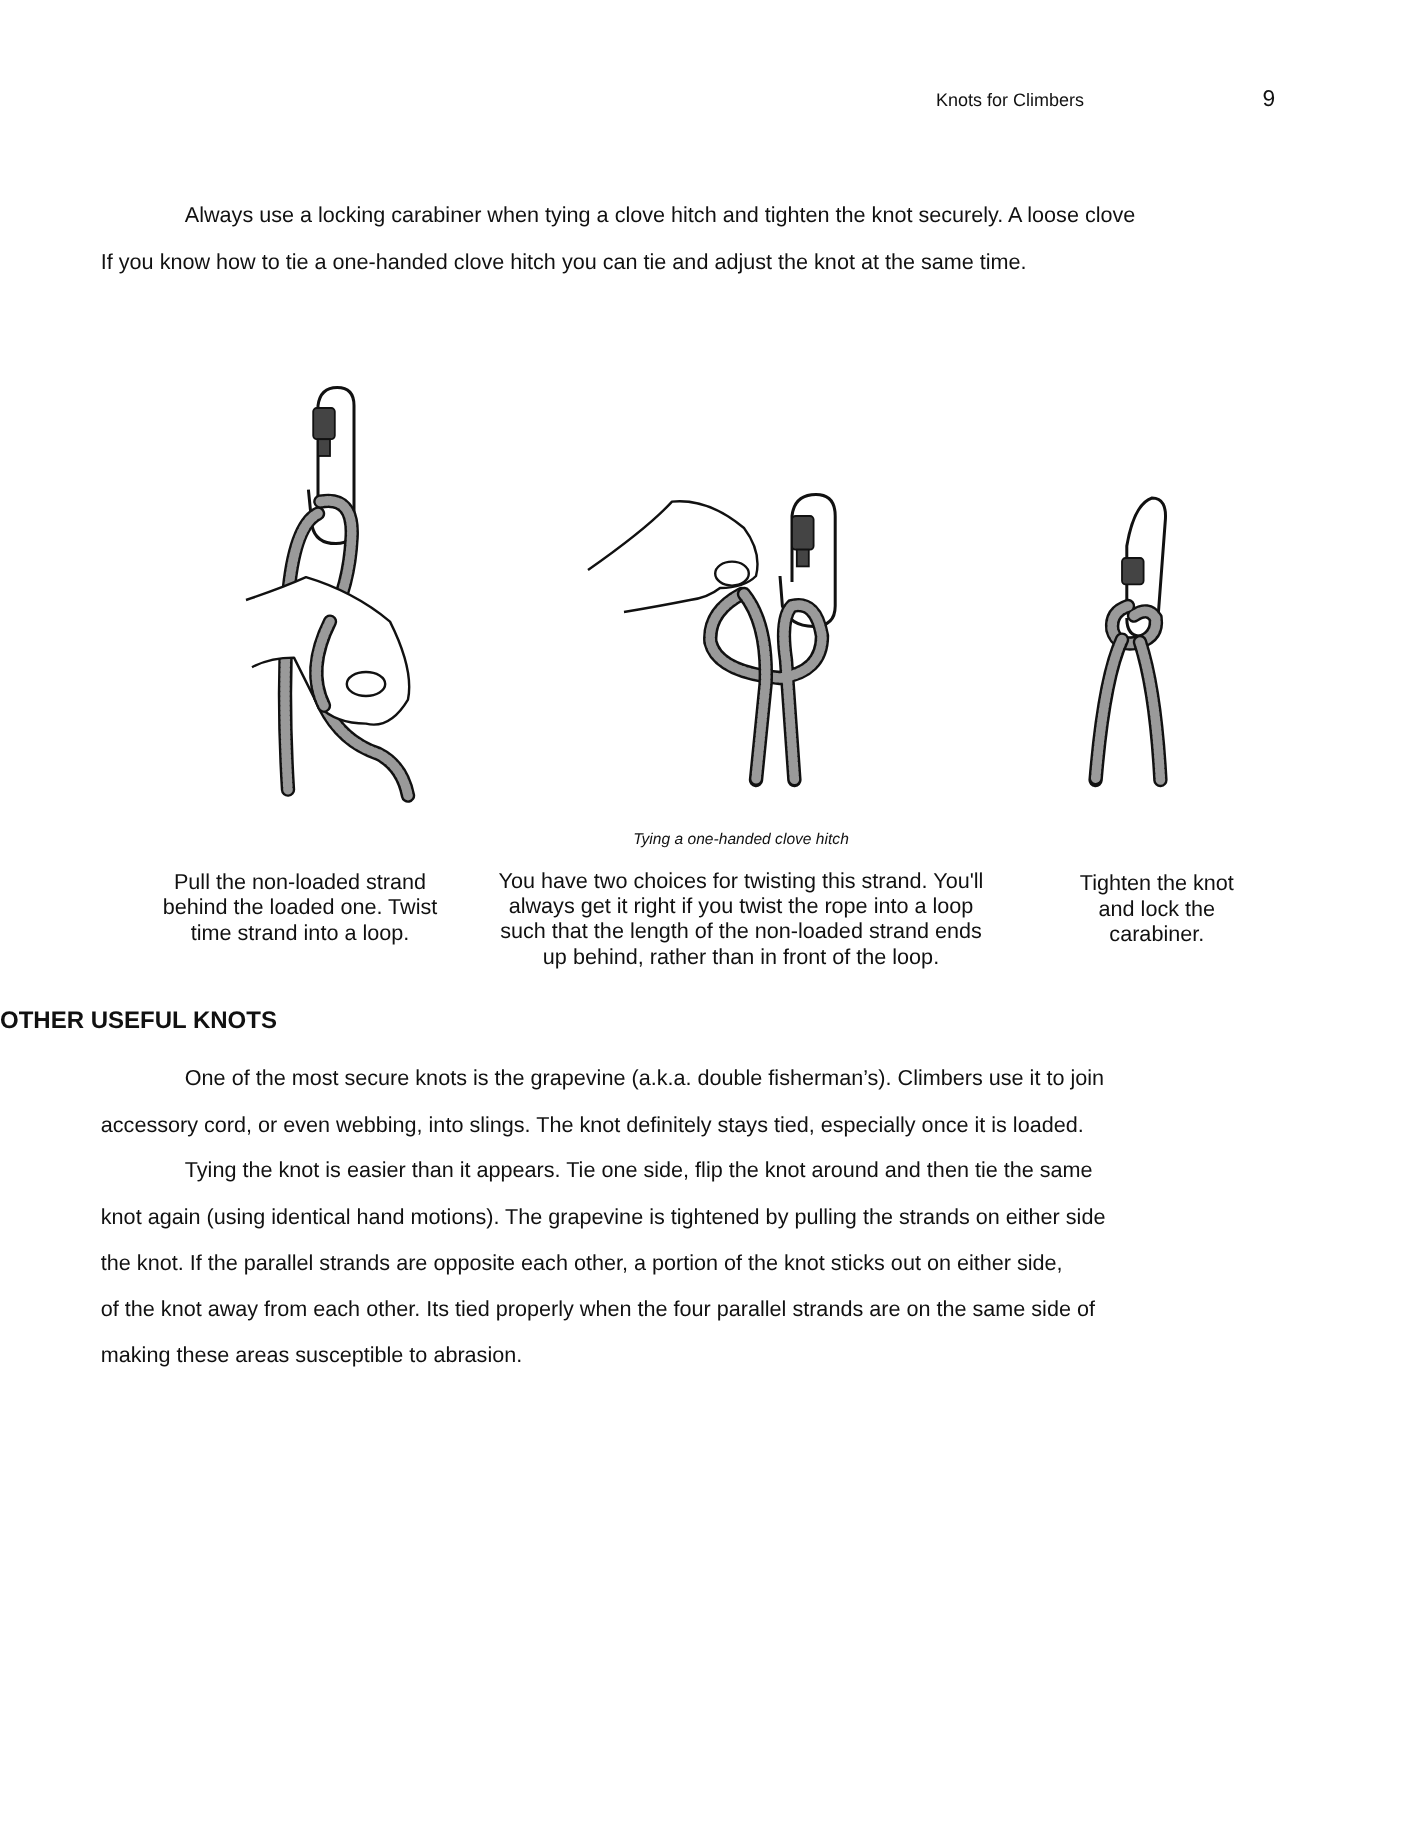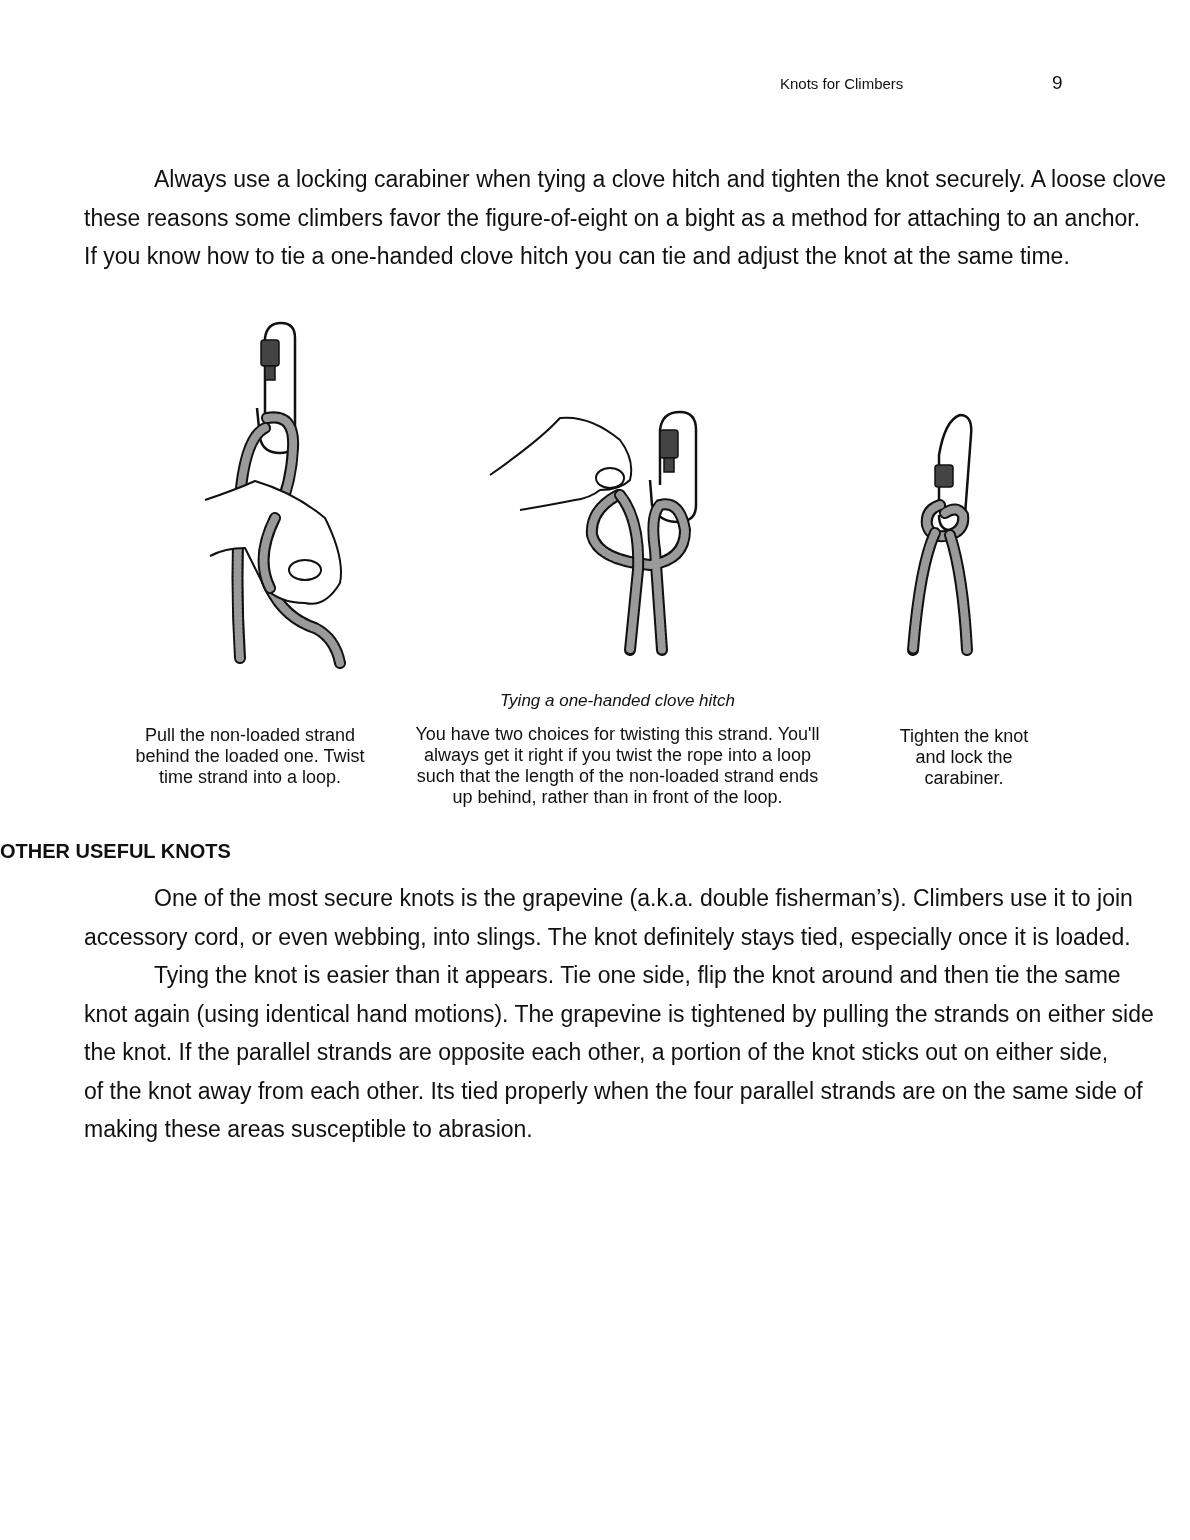--- a/index.html
+++ b/index.html
@@ -1,50 +1,49 @@
 <!DOCTYPE html>
 <html><head>
 <meta charset="utf-8">
 <style>
   html, body { margin: 0; padding: 0; background: #ffffff; }
   body { width: 1190px; height: 1540px; position: relative; overflow: hidden;
          font-family: "Liberation Sans", sans-serif; color: #111111; }
   .running-head { position: absolute; top: 75px; left: 780px; font-size: 15px; }
   .page-num { position: absolute; top: 72px; left: 1052px; font-size: 19px; }
-  .para { position: absolute; left: 84px; width: 1024px; font-size: 23px;
+  .para { position: absolute; left: 84px; width: 1024px; font-size: 18px;
           line-height: 38.5px; margin: 0; }
   .para .indent { display: inline-block; width: 70px; }
   .line { display: block; white-space: nowrap; }
   #p1 { top: 160px; }
   #p2 { top: 879px; }
   #p3 { top: 956px; }
   .heading { position: absolute; top: 840px; left: 0; width: 1058px; text-align: left;
              font-weight: bold; font-size: 20px; margin: 0; }
   .fig-title { position: absolute; top: 691px; left: 420px; width: 395px; text-align: center;
-               font-style: italic; font-size: 17px; }
+               font-style: italic; font-size: 13px; }
   .cap { position: absolute; text-align: center; font-size: 18px; line-height: 21px; }
   #cap1 { top: 725px; left: 130px; width: 240px; }
   #cap2 { top: 724px; left: 410px; width: 415px; }
   #cap3 { top: 726px; left: 885px; width: 158px; }
   svg.illus { position: absolute; overflow: visible; }
   .rope { fill: none; stroke: #111; stroke-width: 12; stroke-linecap: round; }
   .rope-in { fill: none; stroke: #9a9a9a; stroke-width: 8; stroke-linecap: round; stroke-dasharray: 2 2; }
   .hand { fill: #ffffff; stroke: #111; stroke-width: 2; stroke-linejoin: round; }
   .biner { fill: none; stroke: #111; stroke-width: 2.5; }
   .gate { fill: #444; stroke: #111; stroke-width: 1.5; }
 </style>
 </head>
 <body>
 
 <div class="running-head">Knots for Climbers</div>
 <div class="page-num">9</div>
 
 <p class="para" id="p1">
   <span class="line"><span class="indent"></span><span>Always use a locking carabiner when tying a clove hitch and tighten the knot securely. A loose clove</span></span>
-  <span class="line">these reasons some climbers favor the figure-of-eight on a bight as a method for attaching to an anchor.</span>
   <span class="line">If you know how to tie a one-handed clove hitch you can tie and adjust the knot at the same time.</span>
 </p>
 
 <svg class="illus" style="left:195px;top:318px" width="170" height="350" viewBox="0 0 170 350">
   <g>
     <path class="biner" d="M70 100 L70 20 Q72 5 86 5 Q100 5 100 20 L100 120 Q100 135 85 135 Q68 135 65 120 L62 90"></path>
     <rect class="gate" x="66" y="22" width="18" height="26" rx="3"></rect>
     <rect class="gate" x="70" y="48" width="10" height="14"></rect>
   </g>
   <path class="rope" d="M72 100 Q100 95 98 130 Q96 170 80 200 Q60 240 75 270 Q90 300 120 310 Q140 320 145 345"></path>

